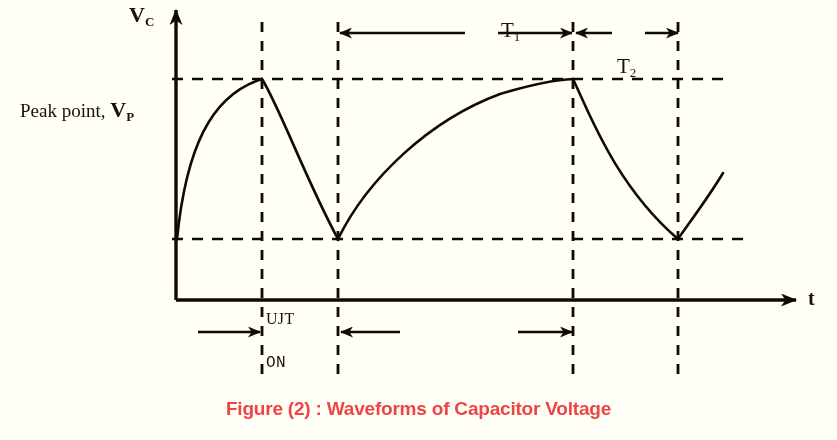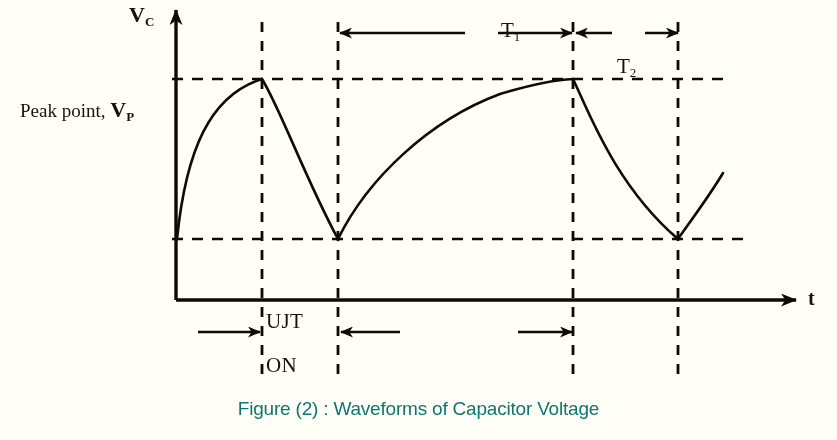--- a/index.html
+++ b/index.html
@@ -55,33 +55,33 @@
     font-size: 21px;
   }
   .timing-lbl sub {
     font-size: 13px;
     vertical-align: baseline;
     position: relative;
     top: 4px;
   }
   .state-lbl {
     font-family: "Liberation Serif", serif;
-    font-size: 21px;
+    font-size: 16px;
     letter-spacing: 0.3px;
   }
   #caption {
     position: absolute;
     left: 0;
     top: 398px;
     width: 837px;
     text-align: center;
     font-family: "Liberation Sans", sans-serif;
     font-size: 19px;
-    font-weight: normal;
-    color: #0f766e;
+    font-weight: bold;
+    color: #ef4444;
     letter-spacing: -0.2px;
   }
 </style>
 </head>
 <body>
 
 <div id="figure-root">
 
   <svg id="waveform-svg" viewBox="0 0 837 440">
     <defs>
@@ -143,18 +143,18 @@
 
   <div class="lbl timing-lbl" style="left:470px; top:20px;margin-left:31px;">
     <span>T</span><sub>1</sub>
   </div>
 
   <div class="lbl timing-lbl" style="left:617px; top:20px;margin-top:36px;">
     <span>T</span><sub>2</sub>
   </div>
 
   <div class="lbl state-lbl" style="left:266px; top:311px;">UJT</div>
-  <div class="lbl state-lbl" style="left:266px; top:355px;">ON</div>
+  <div class="lbl state-lbl" style="left:266px; top:355px;font-family:Liberation Mono, monospace;">ON</div>
 
 
   <div id="caption">Figure (2) : Waveforms of Capacitor Voltage</div>
 
 </div>
 
 </body></html>

